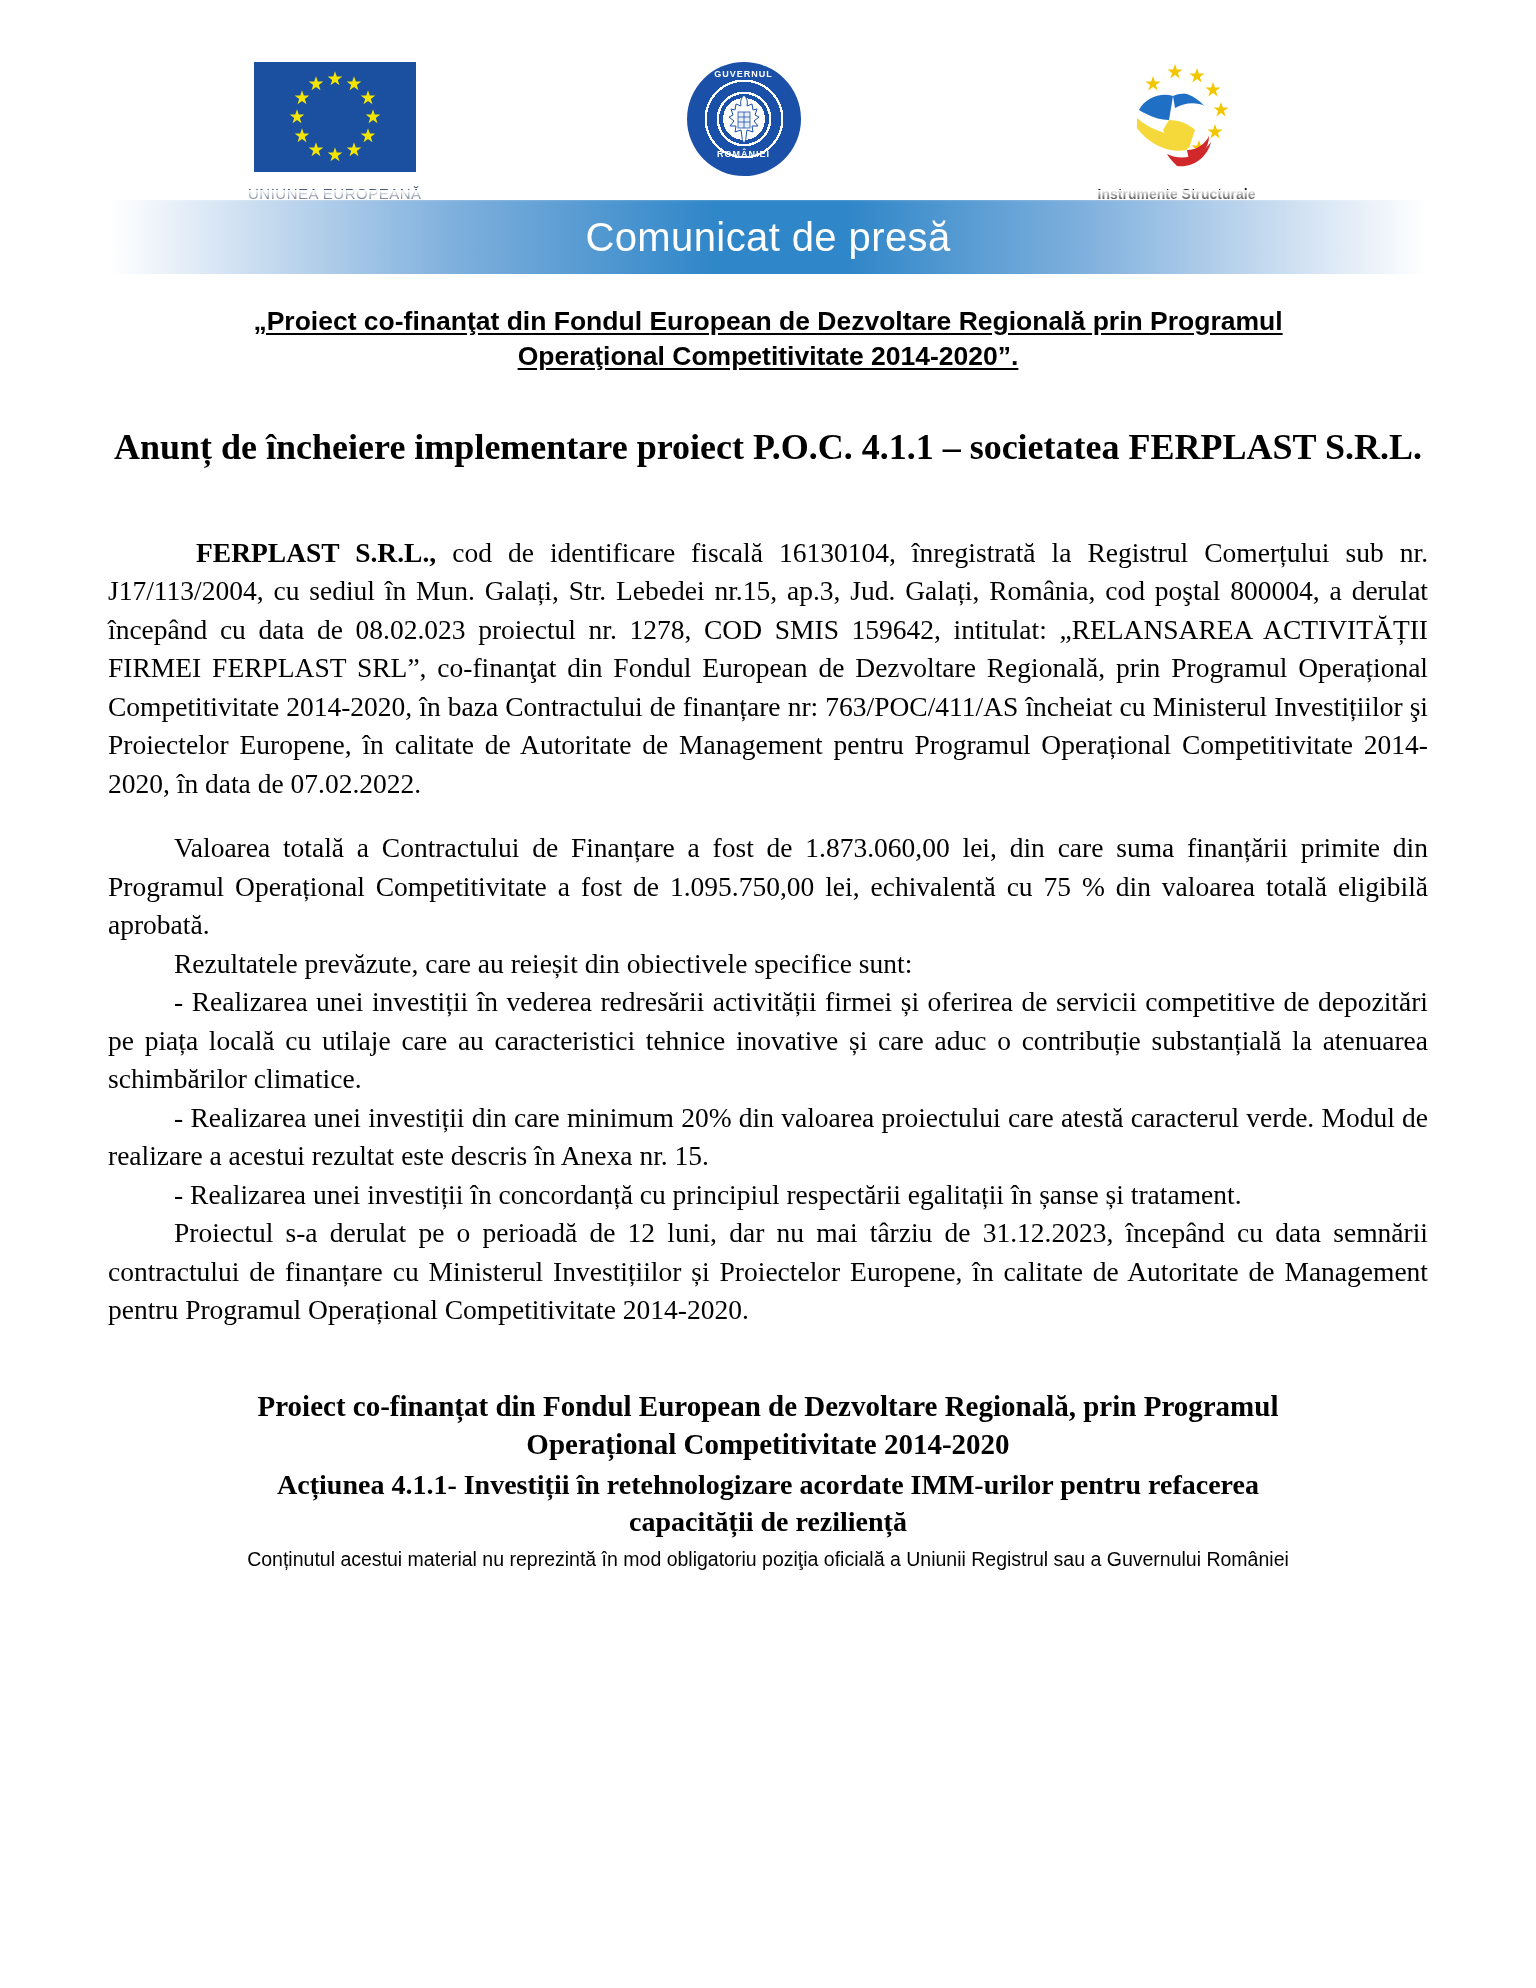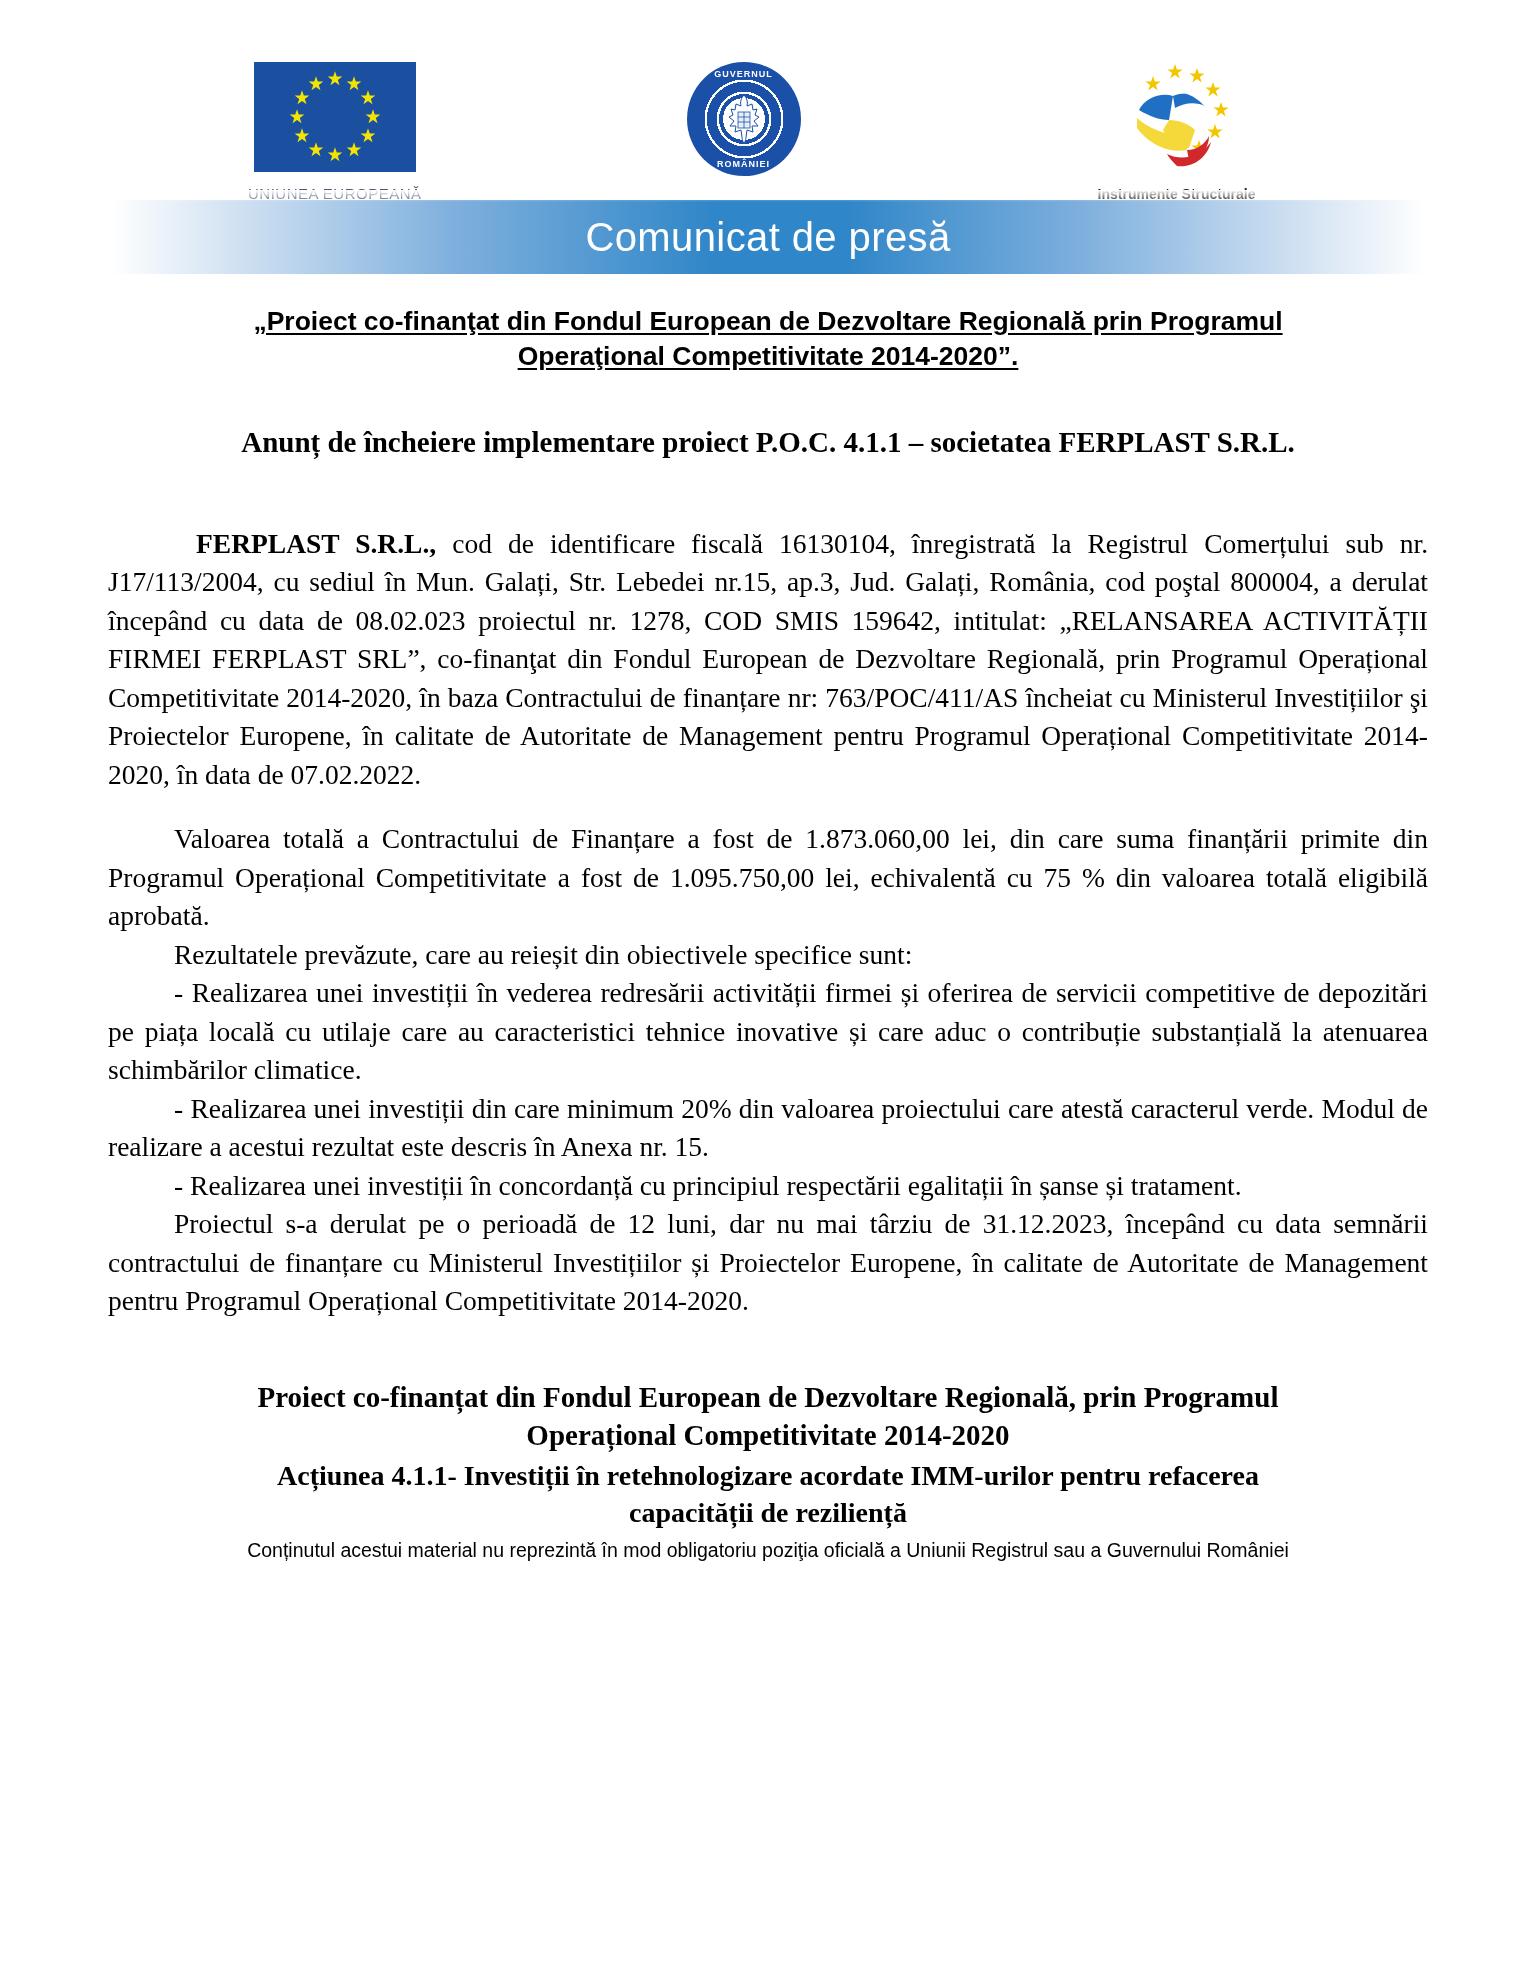--- a/index.html
+++ b/index.html
@@ -81,21 +81,21 @@
   .gov-ring-text .t {
     position: absolute;
     left: 50%;
     top: 7px;
     transform: translateX(-50%);
     white-space: nowrap;
   }
   .gov-ring-text .b {
     position: absolute;
     left: 50%;
-    bottom: 7px;
+    bottom: 17px;
     transform: translateX(-50%);
     white-space: nowrap;
     margin-top: 9px;
   }
   .gov-eagle {
     position: absolute;
     left: 50%;
     top: 50%;
     transform: translate(-50%, -50%);
     width: 46px;
@@ -165,21 +165,21 @@
     margin: 30px 190px 0 190px;
   }
   .date-line {
     text-align: right;
     font-size: 27px;
     margin: 12px 108px 0 0;
   }
 
   .subtitle {
     font-weight: bold;
-    font-size: 29px;
+    font-size: 36px;
     text-align: center;
     margin: 52px 0 0 0;
   }
 
   
   .body-area {
     margin: 0 108px;
     font-size: 27.5px;
     line-height: 1.40;
     text-align: justify;

